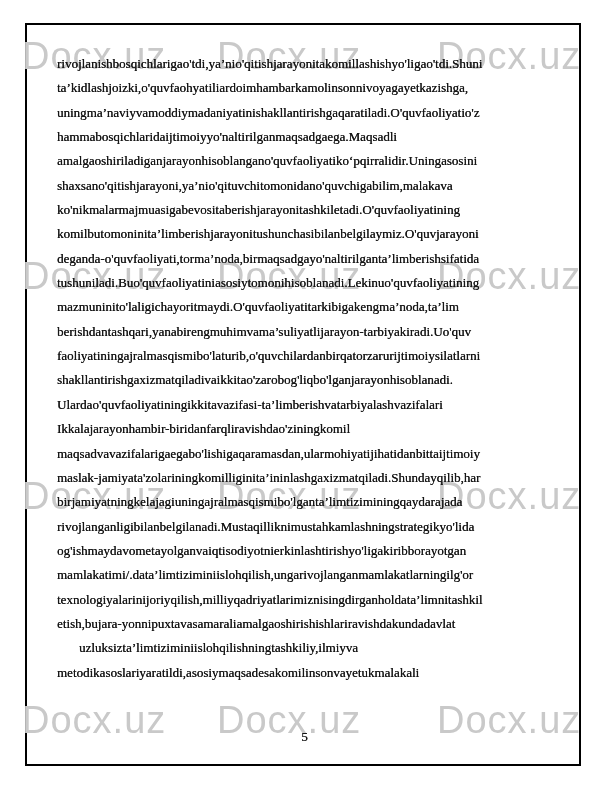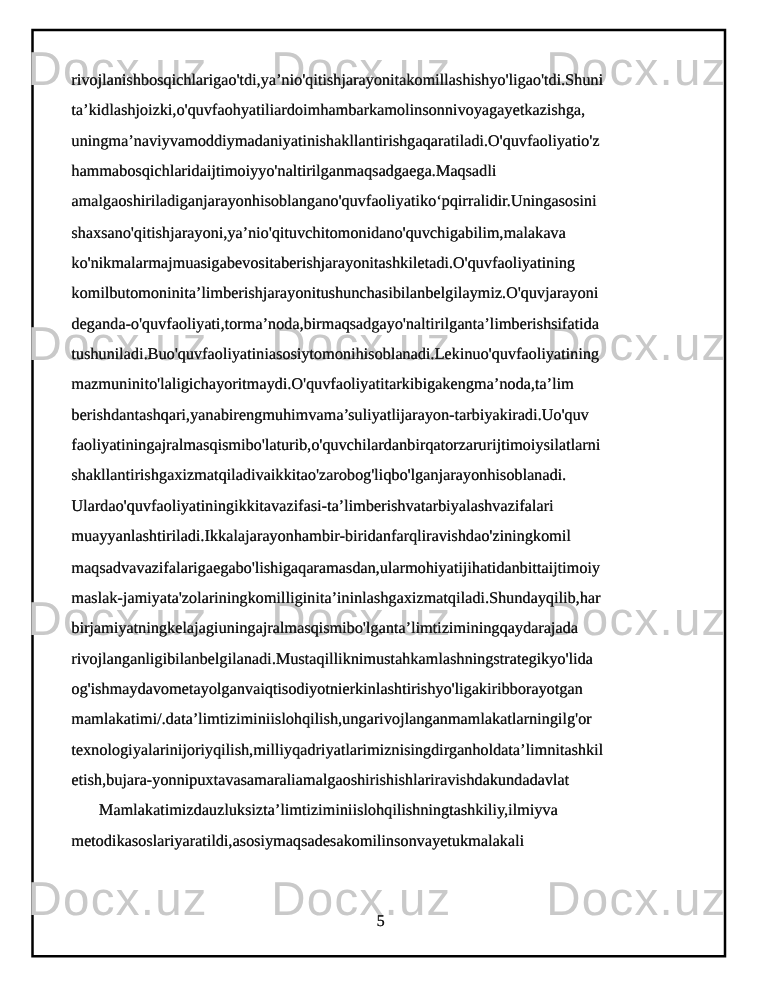--- a/index.html
+++ b/index.html
@@ -275,21 +275,20 @@
           <span>o'quv</span>
           <span>faoliyatining</span>
           <span>ikkita</span>
           <span>vazifasi-ta’lim</span>
           <span>berish</span>
           <span>va</span>
           <span>tarbiyalash</span>
           <span>vazifalari</span>
         </div>
         <div class="line just">
-          <span>muayyanlashtiriladi.</span>
           <span>Ikkala</span>
           <span>jarayon</span>
           <span>ham</span>
           <span>bir-biridan</span>
           <span>farqli</span>
           <span>ravishda</span>
           <span>o'zining</span>
           <span>komil</span>
         </div>
         <div class="line just">
@@ -381,21 +380,20 @@
           <span>amalga</span>
           <span>oshirish</span>
           <span>ishlari</span>
           <span>ravishda</span>
           <span>kunda</span>
           <span>davlat</span>
         </div>
       </div>
     <div>
         <div class="line just" style="padding-left: 22px;">
-          <span>Mamlakatimizda</span>
           <span>uzluksiz</span>
           <span>ta’lim</span>
           <span>tizimini</span>
           <span>isloh</span>
           <span>qilishning</span>
           <span>tashkiliy,</span>
           <span>ilmiy</span>
           <span>va</span>
         </div>
         <div class="line just">

